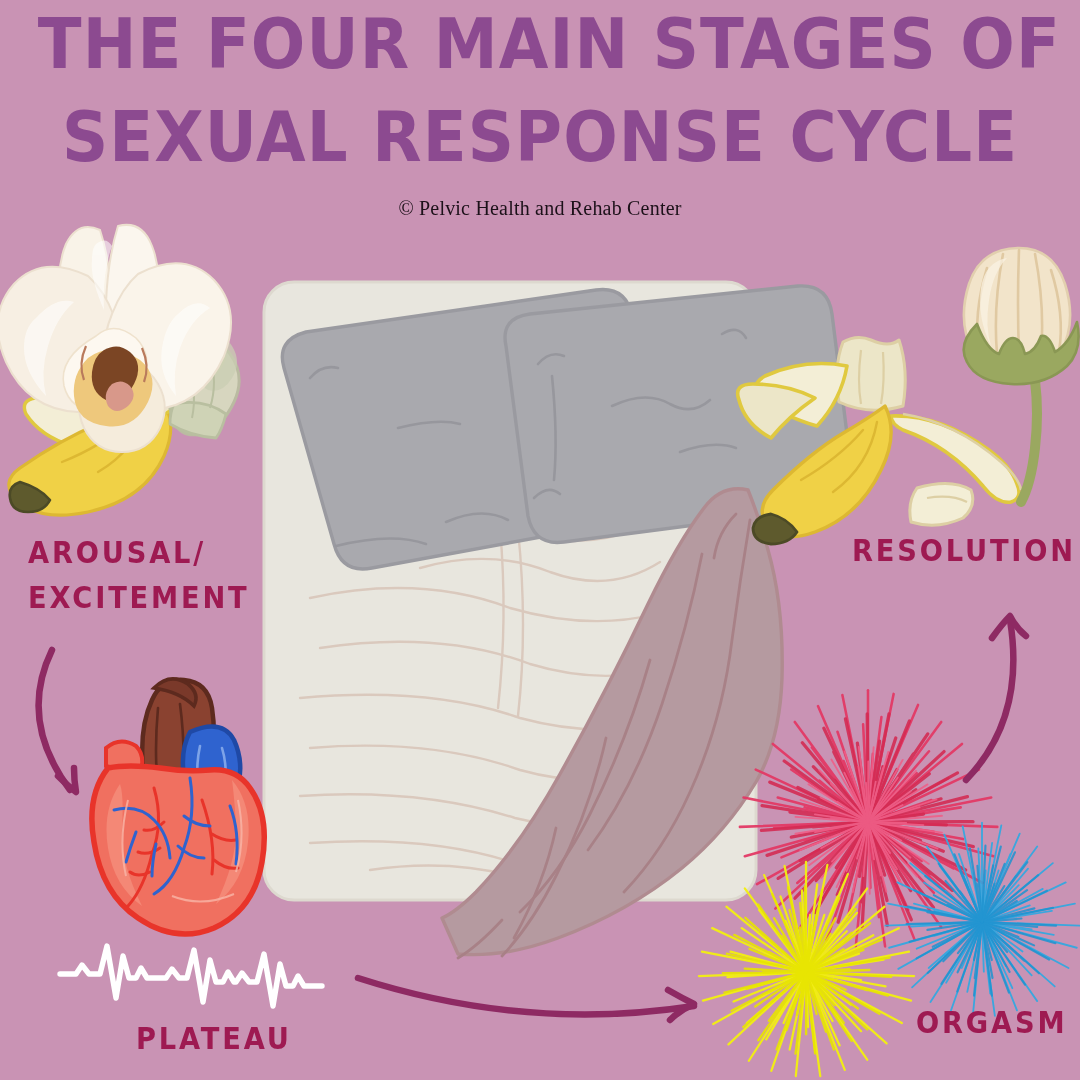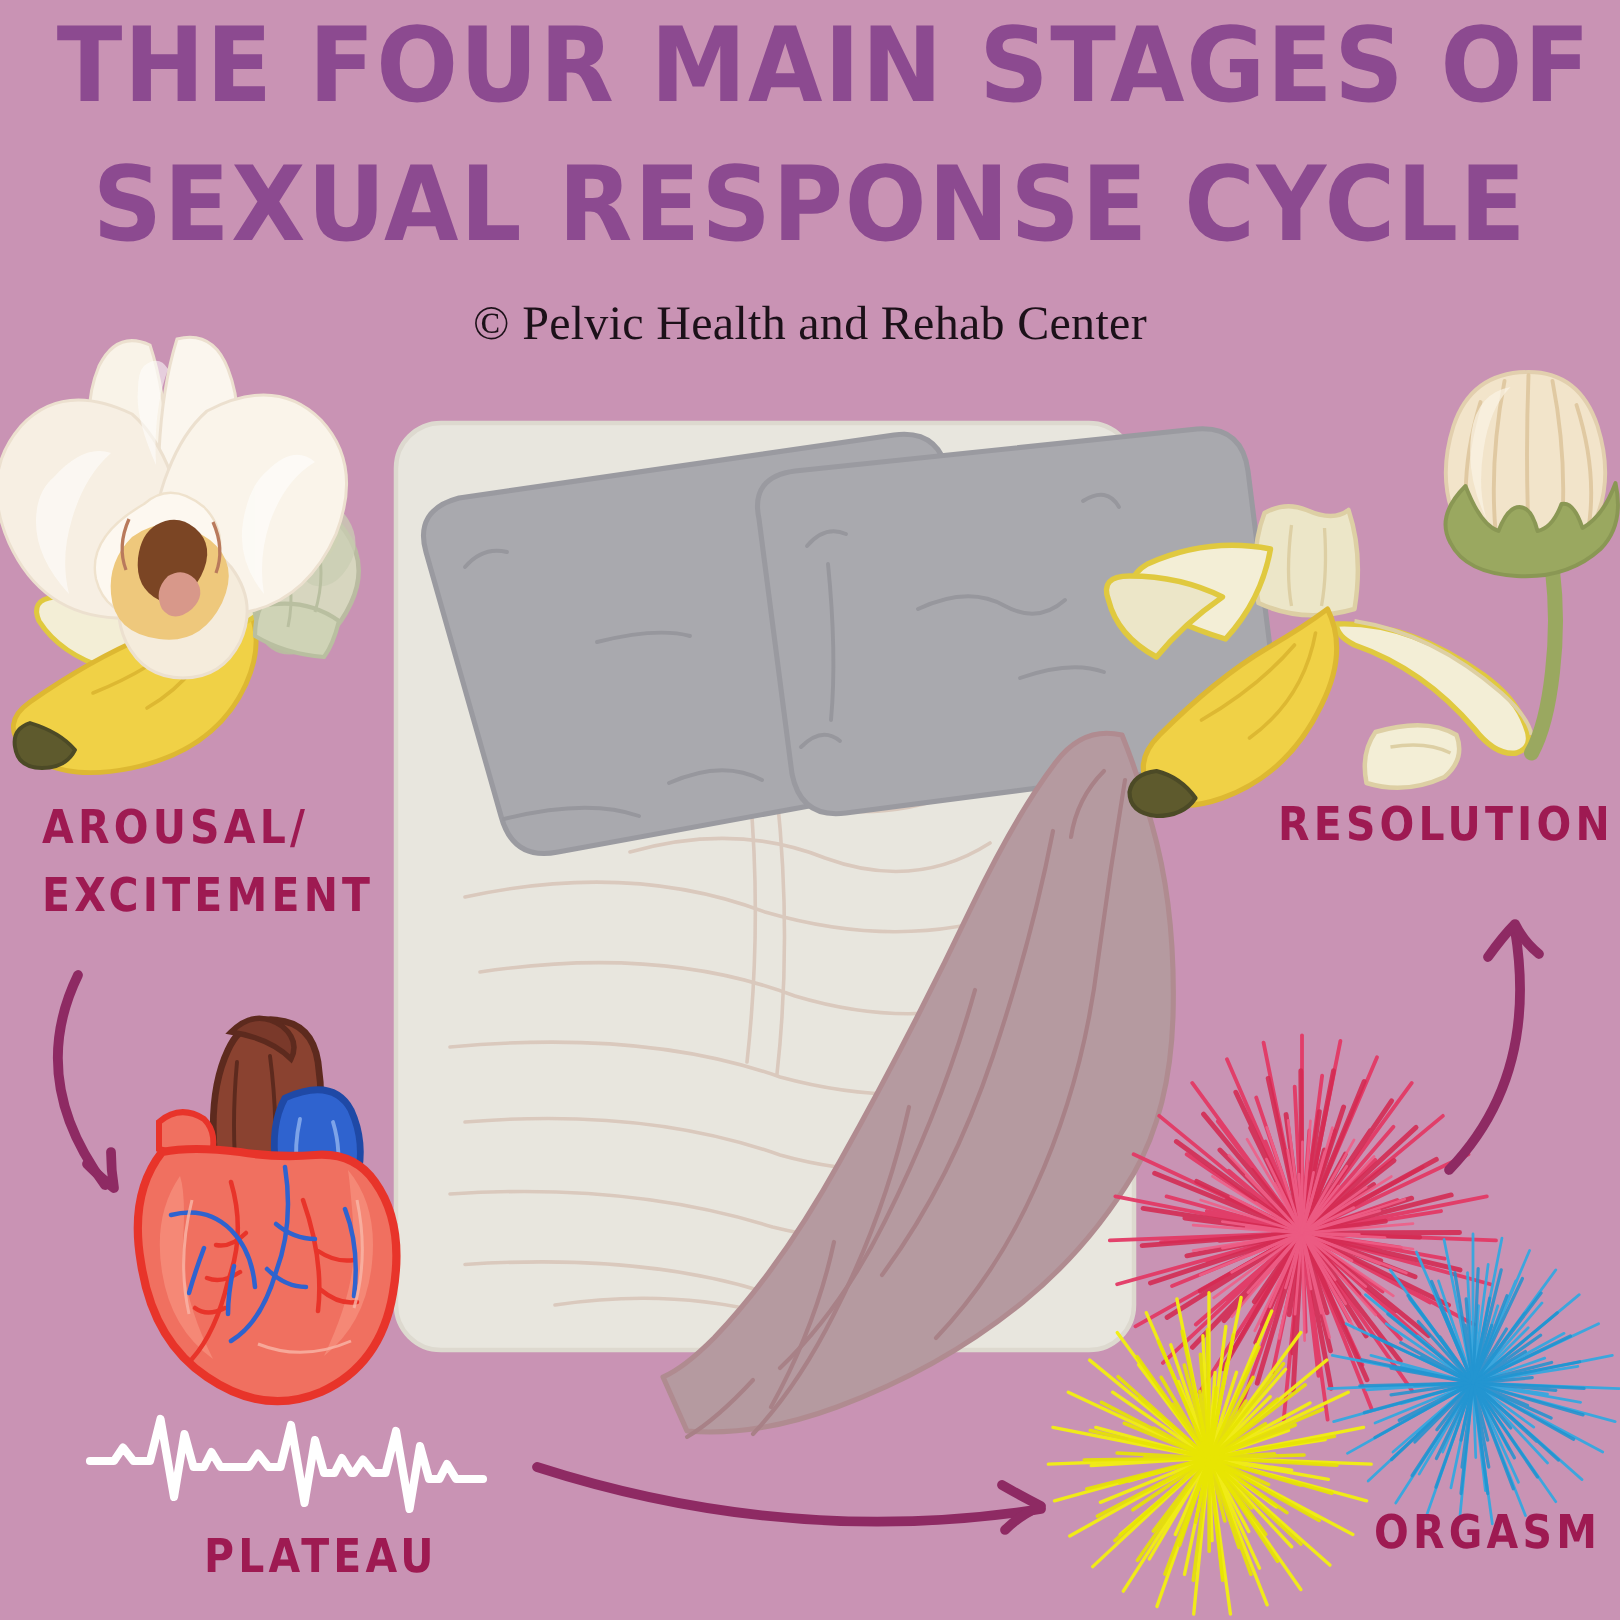--- a/index.html
+++ b/index.html
@@ -32,21 +32,21 @@
     letter-spacing:1.2px;
     text-transform:uppercase;
     transform:scaleX(0.93);
     transform-origin:center;
     white-space:nowrap;
   }
   .title-line.second { margin-top:16px; }
   .credit {
     font-family:"Liberation Serif", serif;
     color:#1c1119;
-    font-size:32px;
+    font-size:20px;
     margin-top:20px;
     letter-spacing:0.2px;
   }
 
   
   .stage-label {
     position:absolute;
     font-family:"DejaVu Sans", sans-serif;
     color:#9e1a52;
     font-weight:600;

